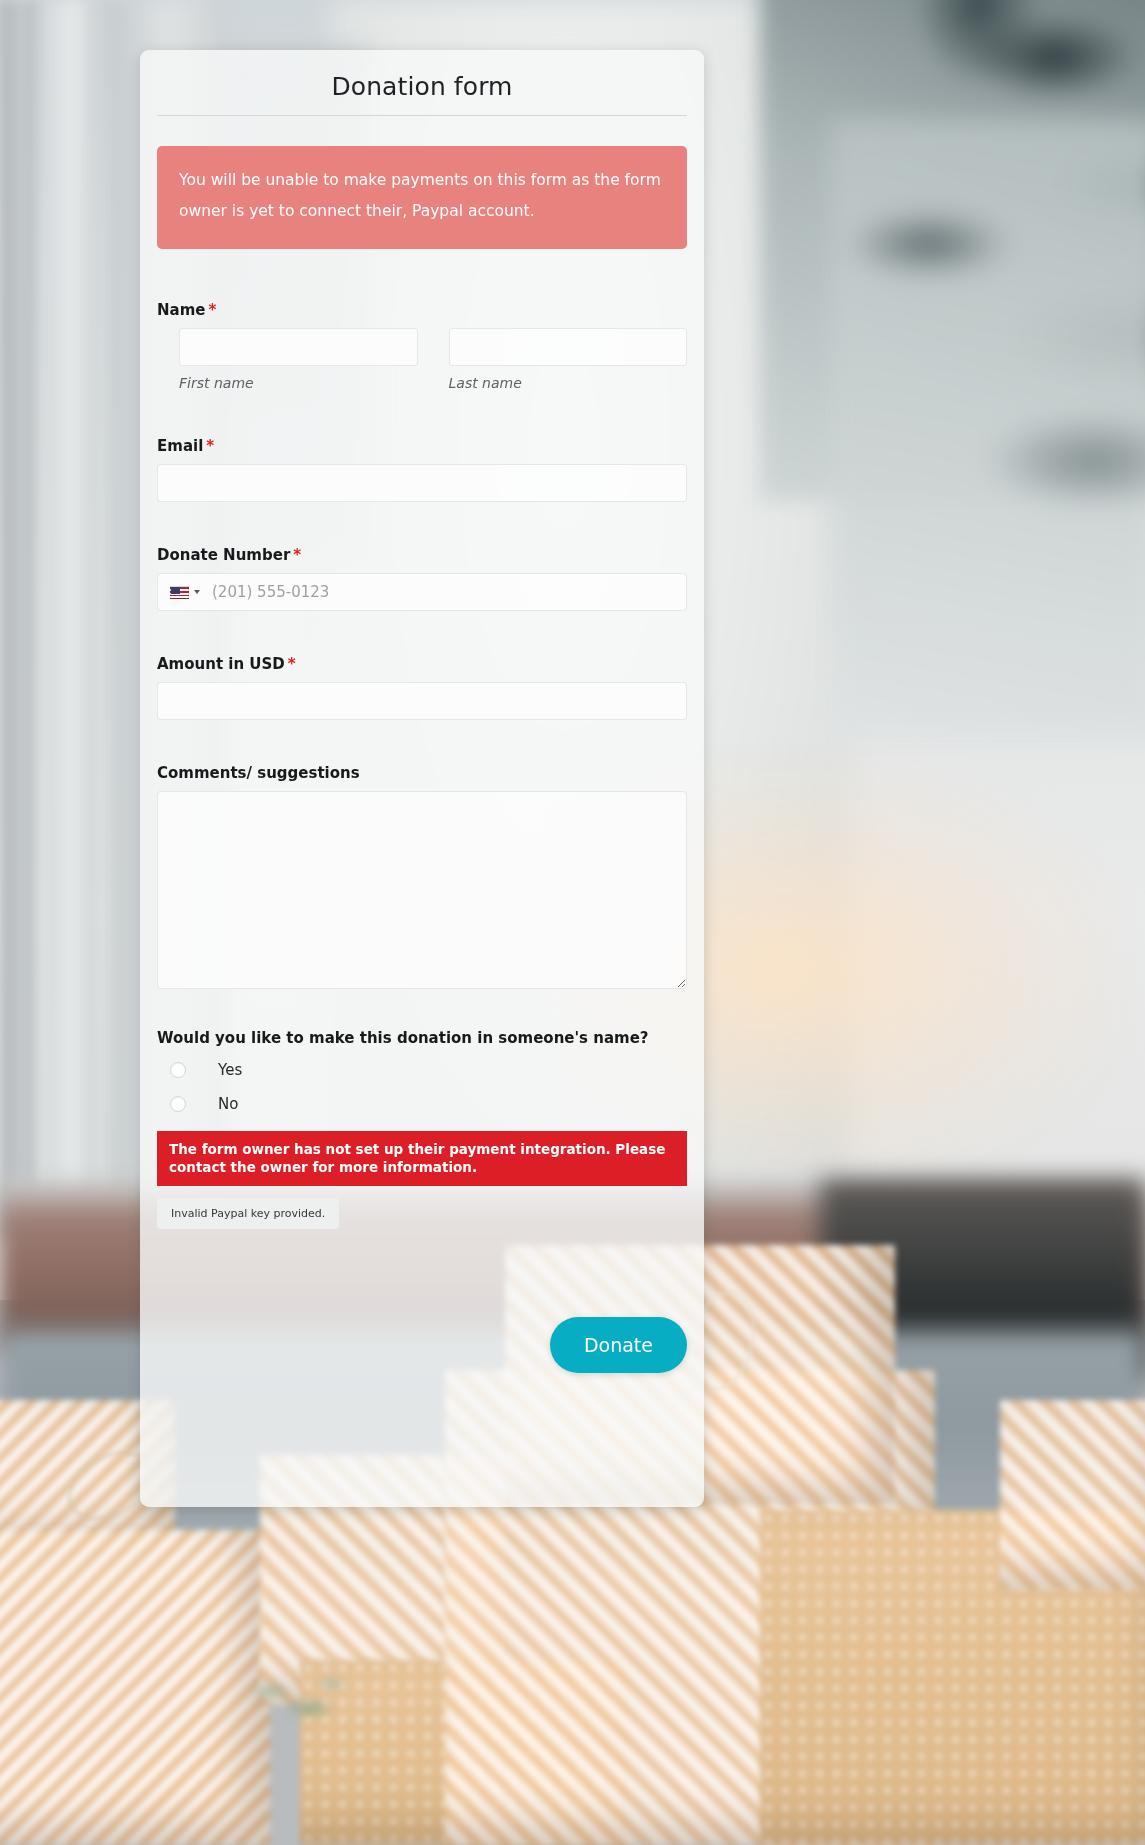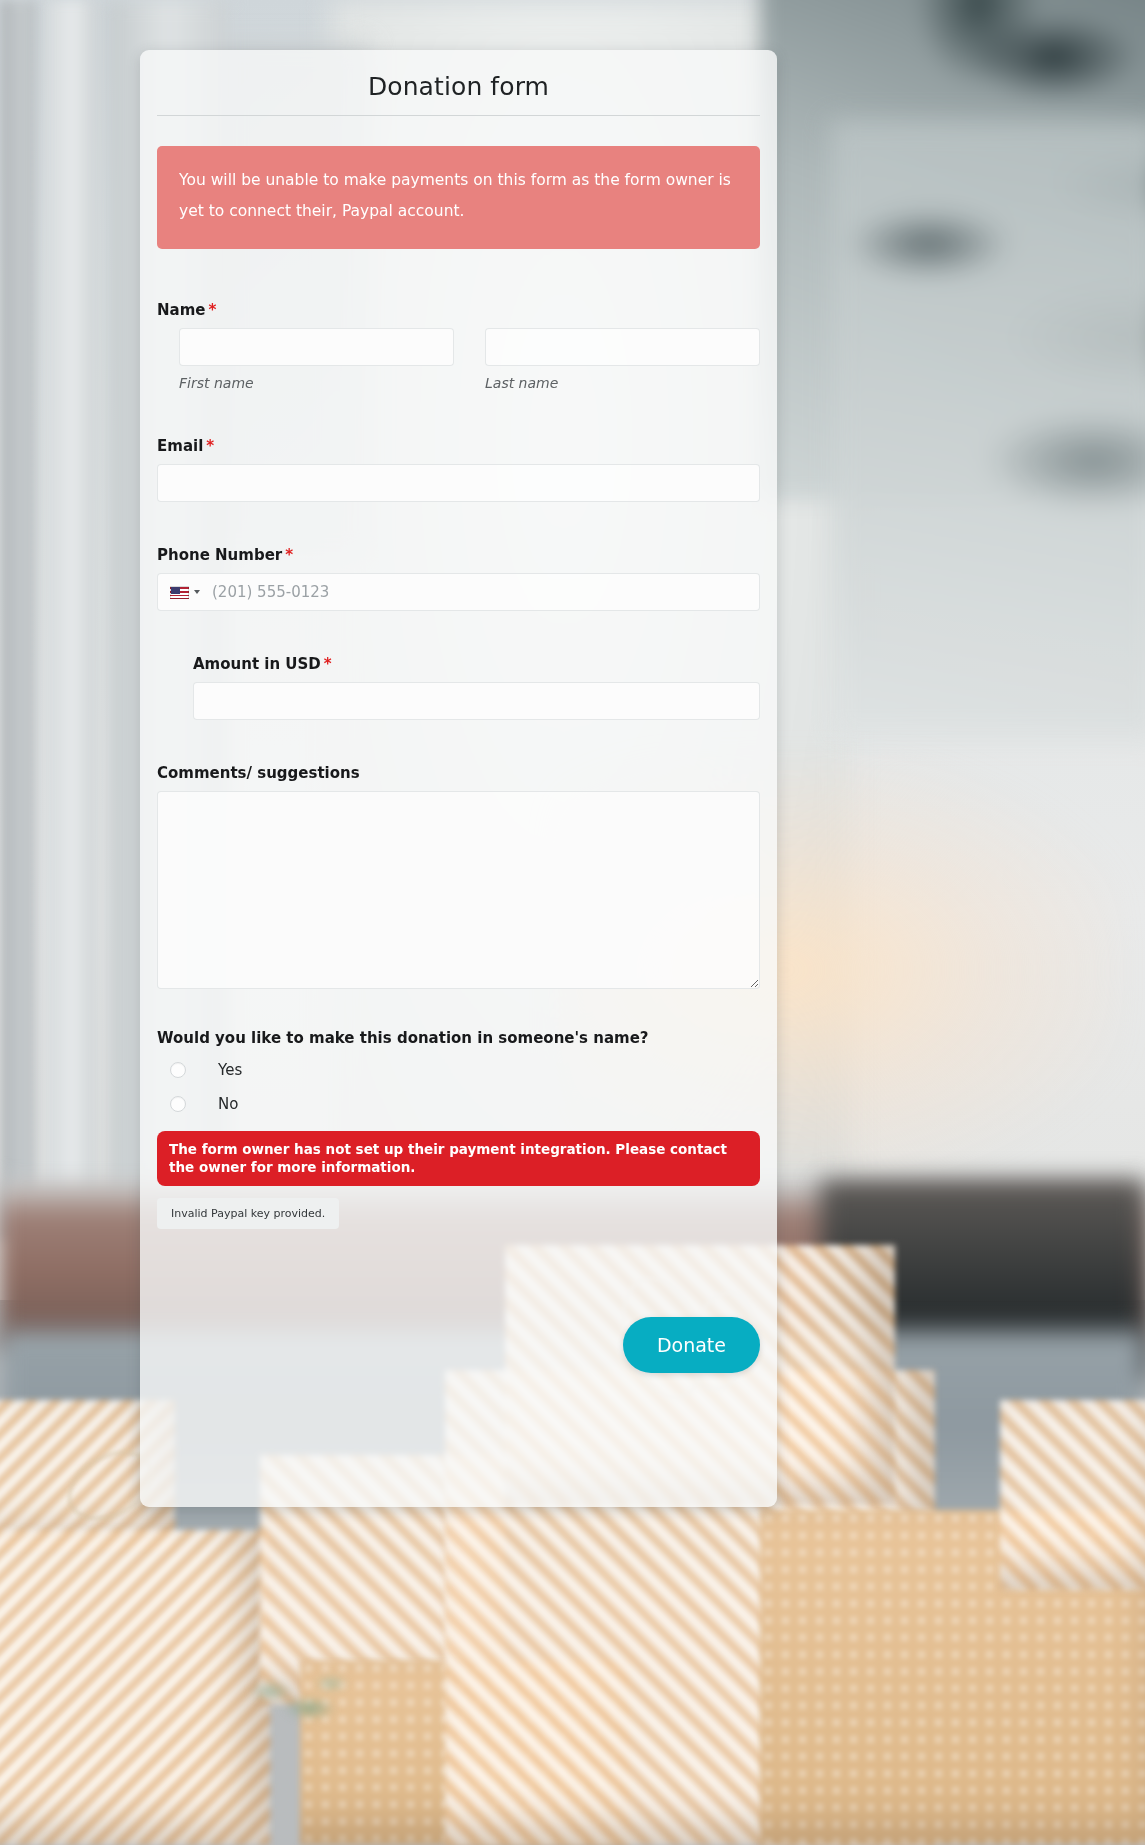--- a/index.html
+++ b/index.html
@@ -148,21 +148,21 @@
       radial-gradient(ellipse 34px 14px at 62% 62%, #8fa98c 0%, rgba(143,169,140,0) 78%),
       radial-gradient(ellipse 22px 10px at 80% 30%, #a9bca3 0%, rgba(169,188,163,0) 76%);
     filter: blur(4px);
   }
 
   
   #form-card {
     position: absolute;
     left: 140px;
     top: 50px;
-    width: 637px;
+    width: 564px;
     height: 1457px;
     background: rgba(247,249,249,0.80);
     border-radius: 9px;
     box-shadow: 0 3px 14px rgba(60,70,75,.22);
     z-index: 5;
     box-sizing: border-box;
     padding: 0;
     overflow: hidden;
   }
 
@@ -344,21 +344,21 @@
     color: #25282a;
   }
 
   
   #payment-error {
     background: #dc1f26;
     color: #ffffff;
     font-weight: 700;
     font-size: 13.5px;
     line-height: 1.35;
-    border-radius: 8px;
+    border-radius: 0;
     padding: 9px 12px 10px;
     margin-bottom: 12px;
   }
 
   
   #paypal-title {
     font-size: 16px;
     font-weight: 700;
     color: #16181a;
     margin-bottom: 10px;
@@ -455,33 +455,33 @@
     <div class="field" style="margin-top:46px;">
       <span class="field-label">
         <span>Email</span><span class="req">*</span>
       </span>
       <input class="txt-input" type="email" value="" style="">
     </div>
 
     
     <div class="field" style="margin-top:44px;">
       <span class="field-label">
-        <span>Phone Number</span><span class="req">*</span>
+        <span>Donate Number</span><span class="req">*</span>
       </span>
       <div class="phone-wrap">
         <div class="flag-btn">
           <span class="flag-us"></span>
           <span class="caret-down"></span>
         </div>
         <input class="phone-input" type="tel" placeholder="(201) 555-0123" style="">
       </div>
     </div>
 
     
-    <div class="field" style="margin-top:44px;margin-left:36px;">
+    <div class="field" style="margin-top:44px;">
       <span class="field-label">
         <span>Amount in USD</span><span class="req">*</span>
       </span>
       <input class="txt-input" type="text" value="" style="">
     </div>
 
     
     <div class="field" style="margin-top:44px; margin-bottom:16px;">
       <span class="field-label">Comments/ suggestions</span>
       <textarea class="area-input" placeholder="" style=""></textarea>

